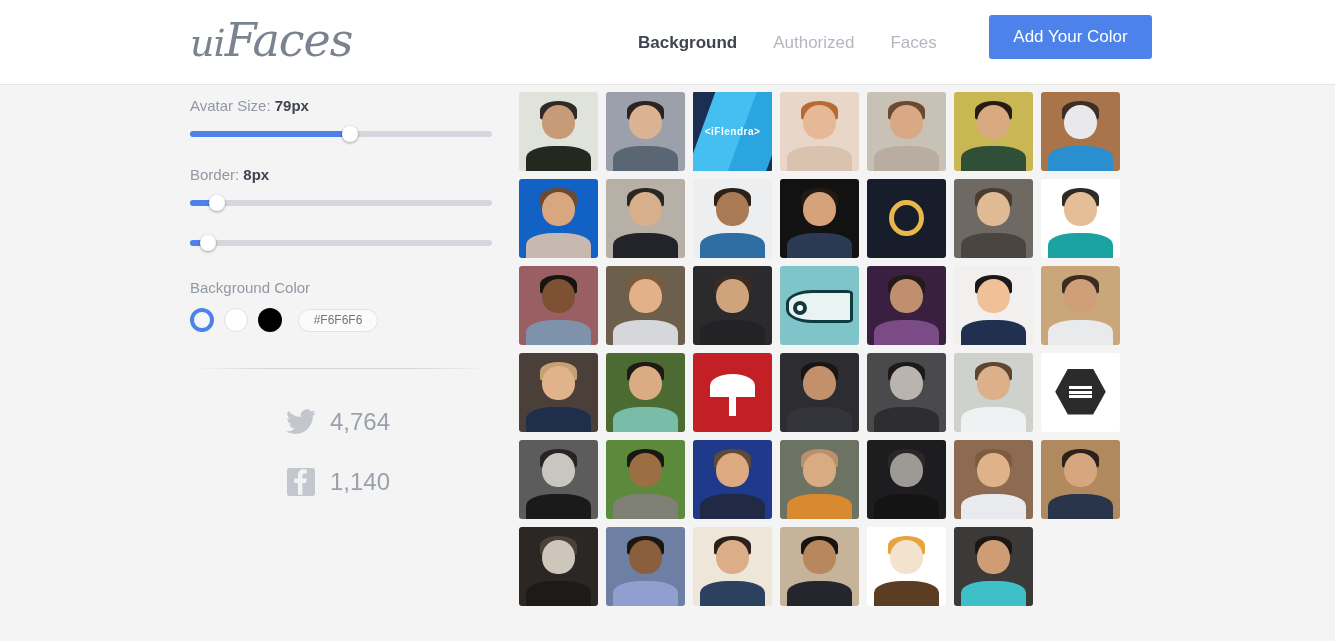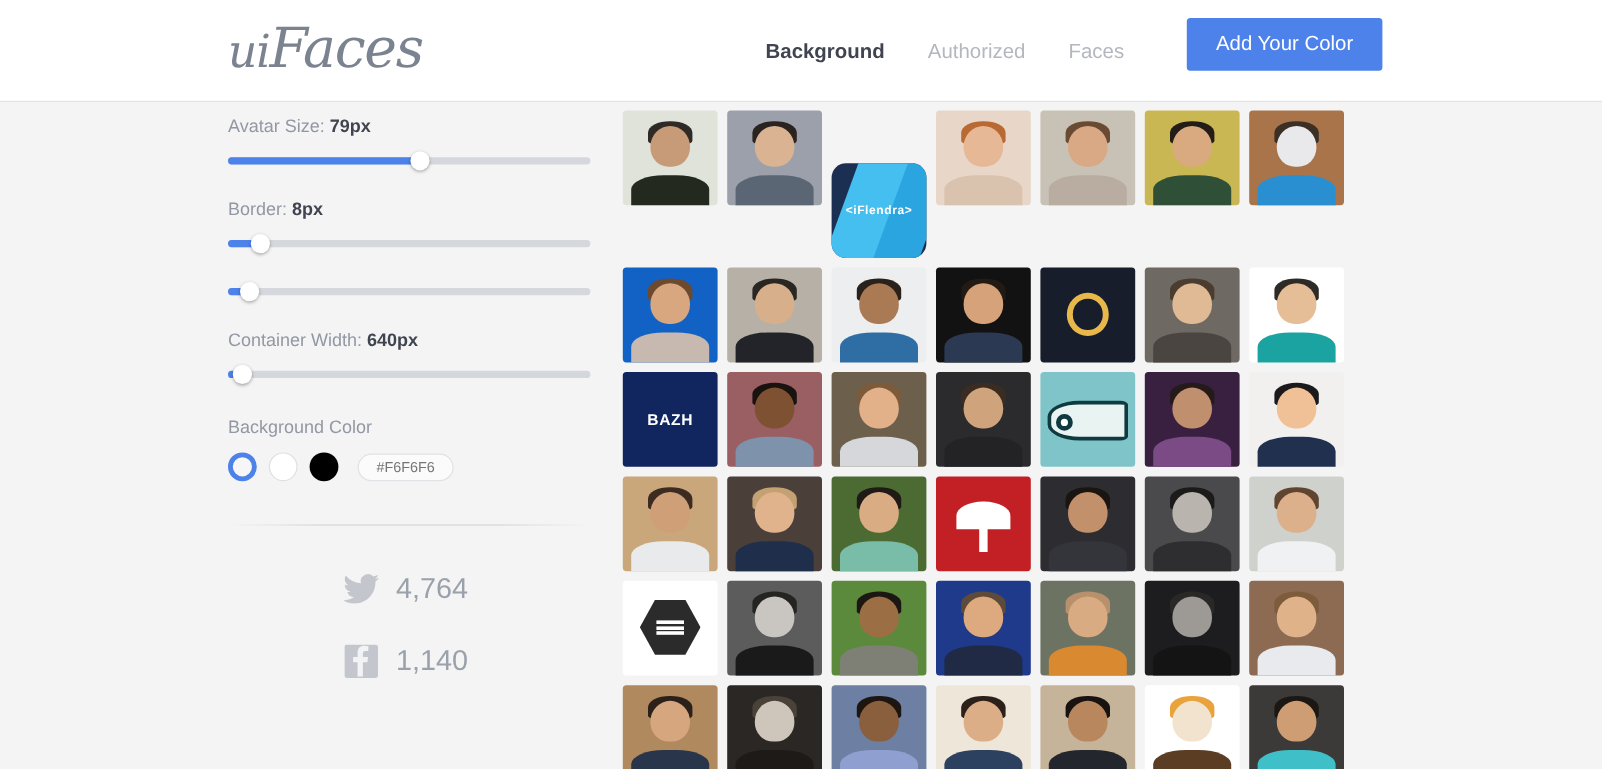--- a/index.html
+++ b/index.html
@@ -382,30 +382,20 @@
     </div>
 
     <div class="control">
       <div class="slider">
         <div class="slider-track"></div>
         <div class="slider-fill" style="width: 6%;"></div>
         <div class="slider-thumb" style="left: 6%;"></div>
       </div>
     </div>
 
-    <div class="control">
-      <div class="control-label">
-        <span>Container Width: </span><b>640px</b>
-      </div>
-      <div class="slider">
-        <div class="slider-track"></div>
-        <div class="slider-fill" style="width: 4%;"></div>
-        <div class="slider-thumb" style="left: 4%;"></div>
-      </div>
-    </div>
 
     <div class="bgcolor-block">
       <div class="bgcolor-label">Background Color</div>
       <div class="swatch-row">
         <div class="swatch selected"></div>
         <div class="swatch white"></div>
         <div class="swatch black"></div>
         <input class="hex-input" type="text" placeholder="#F6F6F6" style="">
       </div>
     </div>
@@ -438,21 +428,21 @@
         <div class="avatar" style="width: 79px; height: 79px; border-radius: 3px; background: rgb(223, 227, 218);">
           <div class="face-body" style="background: rgb(35, 41, 31);"></div>
           <div class="face-hair" style="background: rgb(47, 42, 38);"></div>
           <div class="face-head" style="background: rgb(199, 154, 120);"></div>
         </div>
         <div class="avatar" style="width: 79px; height: 79px; border-radius: 3px; background: rgb(155, 160, 171);">
           <div class="face-body" style="background: rgb(91, 102, 117);"></div>
           <div class="face-hair" style="background: rgb(43, 35, 32);"></div>
           <div class="face-head" style="background: rgb(217, 179, 146);"></div>
         </div>
-        <div class="avatar" style="width: 79px; height: 79px; border-radius: 12px; background: rgb(27, 47, 82); margin-top: 44px;">
+        <div class="avatar" style="width: 79px; height: 79px; border-radius: 1px; background: rgb(27, 47, 82);">
           <div class="stripe" style="left: 10%; width: 55%; background: rgb(69, 190, 240);"></div>
           <div class="stripe" style="left: 62%; width: 45%; background: rgb(43, 165, 224);"></div>
           <div class="tile-text" style="font-size: 10px;">&lt;iFlendra&gt;</div>
         </div>
         <div class="avatar" style="width: 79px; height: 79px; border-radius: 3px; background: rgb(232, 215, 201);">
           <div class="face-body" style="background: rgb(217, 194, 174);"></div>
           <div class="face-hair" style="background: rgb(185, 106, 50);"></div>
           <div class="face-head" style="background: rgb(230, 184, 150);"></div>
         </div>
         <div class="avatar" style="width: 79px; height: 79px; border-radius: 3px; background: rgb(200, 194, 182);">
@@ -495,23 +485,20 @@
         </div>
         <div class="avatar" style="width: 79px; height: 79px; border-radius: 3px; background: rgb(110, 105, 99);">
           <div class="face-body" style="background: rgb(74, 69, 64);"></div>
           <div class="face-hair" style="background: rgb(75, 60, 48);"></div>
           <div class="face-head" style="background: rgb(224, 185, 149);"></div>
         </div>
         <div class="avatar" style="width: 79px; height: 79px; border-radius: 3px; background: rgb(255, 255, 255);">
           <div class="face-body" style="background: rgb(26, 163, 160);"></div>
           <div class="face-hair" style="background: rgb(46, 42, 38);"></div>
           <div class="face-head" style="background: rgb(229, 189, 150);"></div>
-        </div>
-        <div class="avatar" style="width: 79px; height: 79px; border-radius: 3px; background: rgb(17, 37, 94);">
-          <div class="tile-text" style="font-size: 13px;">BAZH</div>
         </div>
         <div class="avatar" style="width: 79px; height: 79px; border-radius: 3px; background: rgb(154, 95, 99);">
           <div class="face-body" style="background: rgb(126, 147, 171);"></div>
           <div class="face-hair" style="background: rgb(25, 19, 16);"></div>
           <div class="face-head" style="background: rgb(126, 81, 51);"></div>
         </div>
         <div class="avatar" style="width: 79px; height: 79px; border-radius: 3px; background: rgb(108, 95, 76);">
           <div class="face-body" style="background: rgb(213, 215, 218);"></div>
           <div class="face-hair" style="background: rgb(125, 91, 58);"></div>
           <div class="face-head" style="background: rgb(226, 176, 137);"></div>

